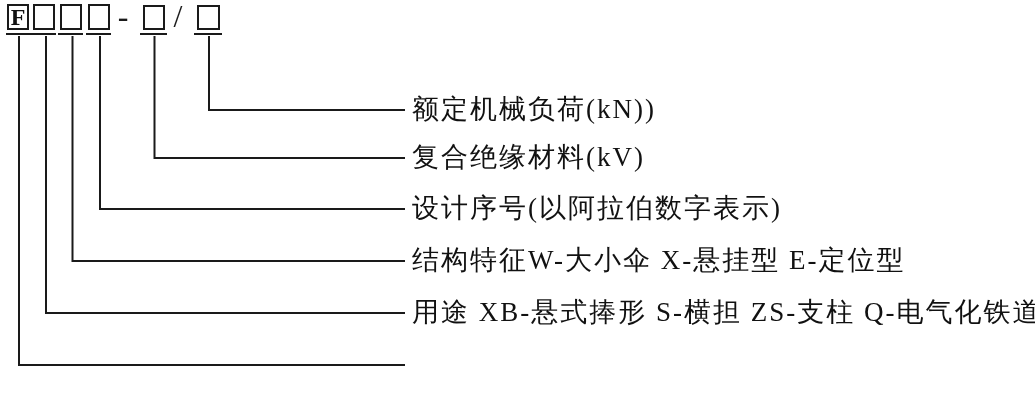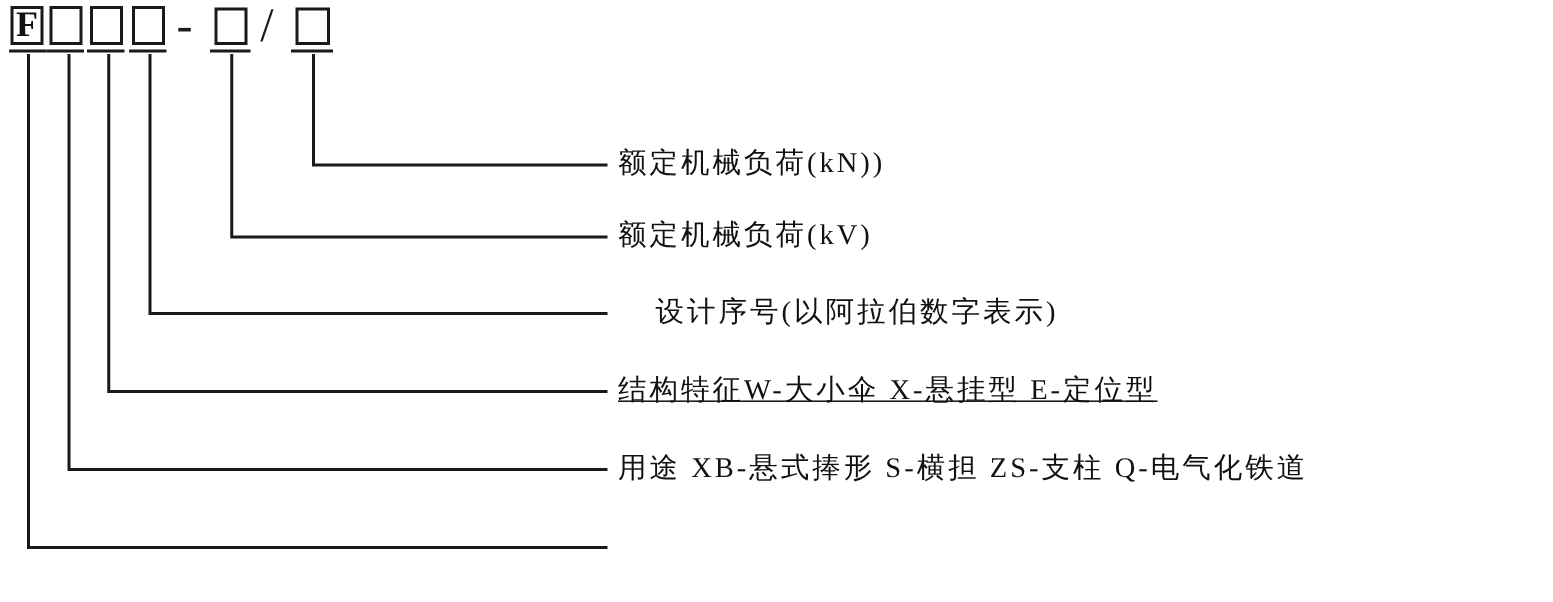--- a/index.html
+++ b/index.html
@@ -71,21 +71,21 @@
     top: 0;
     width: 1035px;
     height: 401px;
   }
   
   .label-row {
     position: absolute;
     left: 412px;
     transform: translateY(-54%);
     white-space: nowrap;
-    font-size: 19px;
+    font-size: 27px;
     letter-spacing: 2px;
     color: #111111;
   }
 </style>
 </head>
 <body>
 
 <div class="diagram">
 
   <svg class="leader-lines" viewBox="0 0 1035 401" xmlns="http://www.w3.org/2000/svg">
@@ -109,18 +109,18 @@
   <div class="code-box" style="left:197px;top:5px;width:23px;height:25px;"></div>
 
   <div class="box-underline" style="left:6px;width:25px;"></div>
   <div class="box-underline" style="left:31px;width:25px;"></div>
   <div class="box-underline" style="left:58px;width:25px;"></div>
   <div class="box-underline" style="left:86px;width:25px;"></div>
   <div class="box-underline" style="left:140px;width:27px;"></div>
   <div class="box-underline" style="left:194px;width:28px;"></div>
 
   <div class="label-row" style="top:110px;">额定机械负荷(kN))</div>
-  <div class="label-row" style="top:158px;">额定机械负荷(kV)</div>
-  <div class="label-row" style="top:209px;margin-left:25px;">设计序号(以阿拉伯数字表示)</div>
-  <div class="label-row" style="top:261px;text-decoration:underline;">结构特征W-大小伞 X-悬挂型 E-定位型</div>
+  <div class="label-row" style="top:158px;">复合绝缘材料(kV)</div>
+  <div class="label-row" style="top:209px;">设计序号(以阿拉伯数字表示)</div>
+  <div class="label-row" style="top:261px;">结构特征W-大小伞 X-悬挂型 E-定位型</div>
   <div class="label-row" style="top:313px;">用途 XB-悬式捧形 S-横担 ZS-支柱 Q-电气化铁道</div>
 
 </div>
 
 </body></html>

